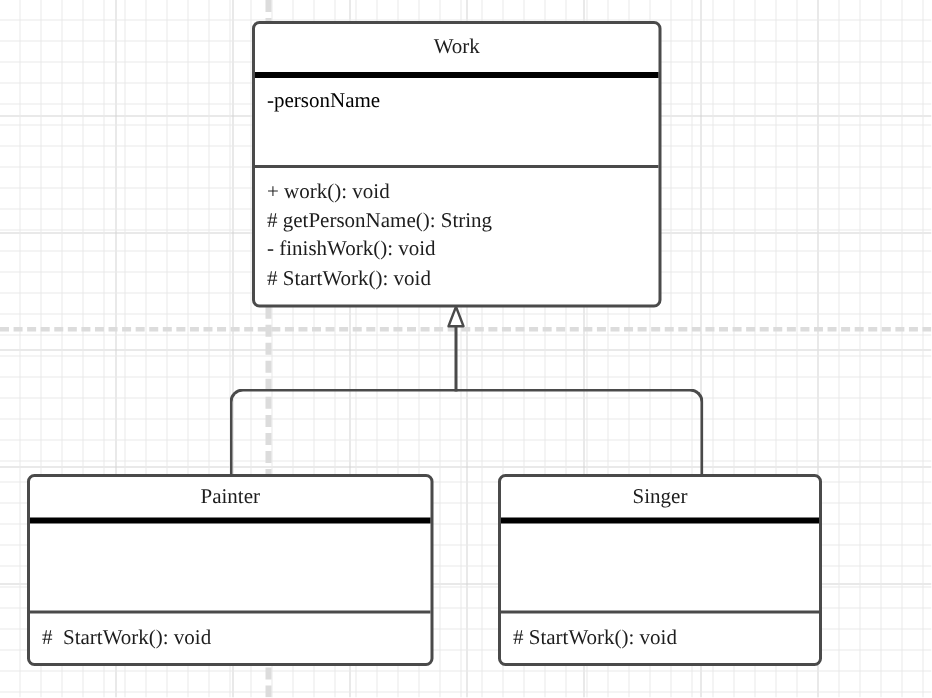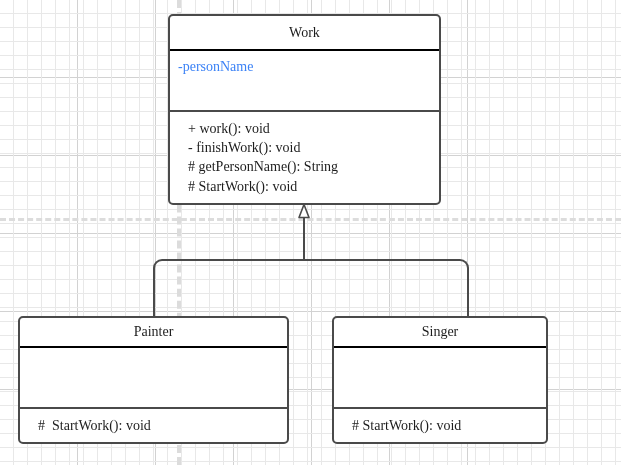--- a/index.html
+++ b/index.html
@@ -55,34 +55,34 @@
     border: 2px solid #4a4a4a;
     border-radius: 5px;
     display: flex;
     flex-direction: column;
   }
   .uml-title {
     text-align: center;
     font-size: 14px;
     color: #1d1d1d;
     line-height: 1;
-    border-bottom: 2px solid #000000;
+    border-bottom: 4px solid #000000;
     display: flex;
     align-items: center;
     justify-content: center;
   }
   .uml-attrs {
     border-bottom: 2px solid #4a4a4a;
     padding: 7px 7px 7px 8px;
     font-size: 14px;
-    color: #3b82f6;
+    color: #000000;
     line-height: 1.35;
   }
   .uml-methods {
-    padding: 7px 7px 7px 18px;
+    padding: 7px 7px 7px 8px;
     font-size: 14px;
     color: #1d1d1d;
     line-height: 1.38;
     flex: 1;
     border-radius: 21px;
   }
   .member {
     white-space: pre;
   }
 
@@ -137,22 +137,22 @@
   <div class="guide-h" style="top:218px;"></div>
   <div class="guide-v" style="left:177px;"></div>
 
   <div class="uml-class" id="class-work">
     <div class="uml-title">Work</div>
     <div class="uml-attrs">
       <div class="member">-personName</div>
     </div>
     <div class="uml-methods">
       <div class="member">+ work(): void</div>
+      <div class="member"># getPersonName(): String</div>
       <div class="member">- finishWork(): void</div>
-      <div class="member"># getPersonName(): String</div>
       <div class="member"># StartWork(): void</div>
     </div>
   </div>
 
   <div class="arrow-head">
     <svg width="16" height="16" viewBox="0 0 16 16">
       <polygon points="8,1.5 13,14.5 3,14.5" fill="#ffffff" stroke="#4a4a4a" stroke-width="1.6" stroke-linejoin="round"></polygon>
     </svg>
   </div>
   <div class="conn-stem"></div>

